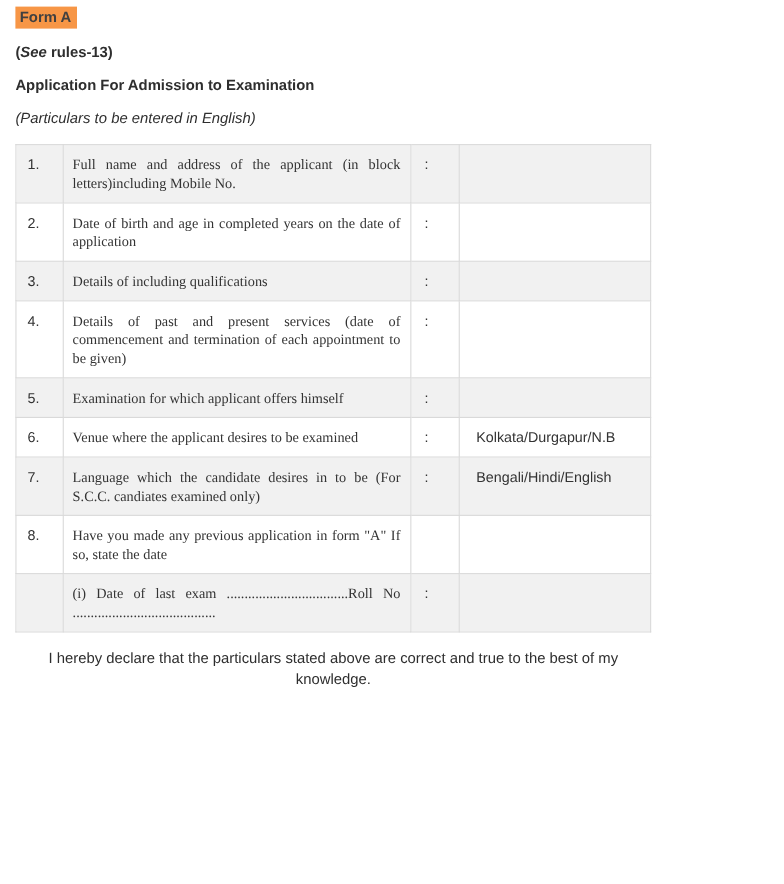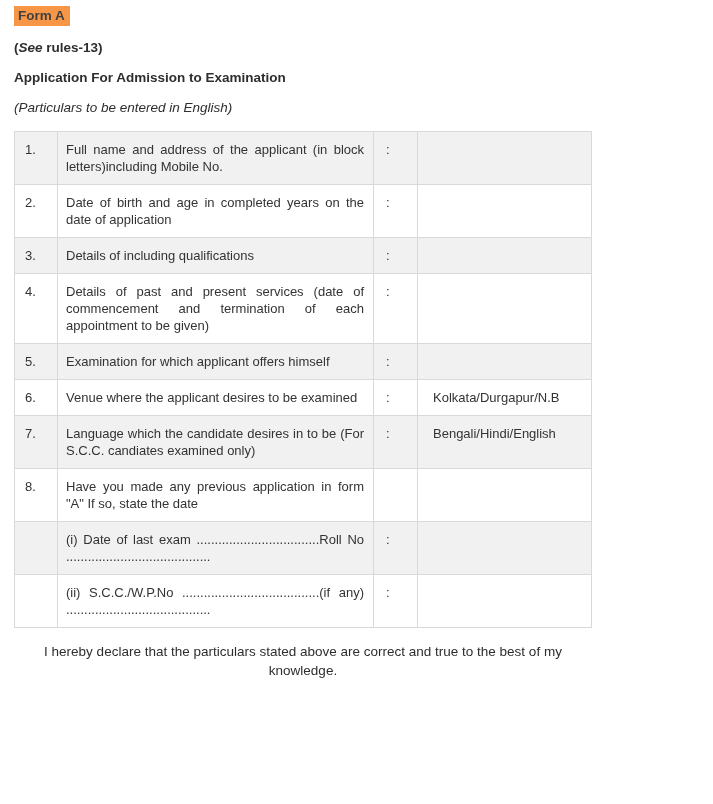--- a/index.html
+++ b/index.html
@@ -43,21 +43,21 @@
     border:1px solid var(--border);
     vertical-align:top;
     padding:9px 8px;
     overflow:hidden;
   }
   col.c-no{width:43px;}
   col.c-desc{width:316px;}
   col.c-colon{width:44px;}
   col.c-value{width:174px;}
   td.no{padding-left:10px;}
-  td.desc{text-align:justify;padding-left:8px;padding-right:9px;}
+  td.desc{text-align:justify;padding-left:8px;padding-right:9px;font-family:Liberation Serif, serif;}
   td.colon{padding-left:12px;}
   td.value{padding-left:15px;}
   tbody tr:nth-child(odd){background:var(--shade);}
   .footer{width:578px;}
   .footer p{margin:12px 0;font-size:13.5px;line-height:19px;color:#2e2e2e;text-align:center;}
   .footer .declaration{margin-top:14px;}
   .footer .receipt{text-align:justify;}
   .footer .date-line{margin-top:18px;}
 </style>
 </head>
@@ -125,25 +125,19 @@
       <td class="desc">Have you made any previous application in form "A" If so, state the date</td>
       <td class="colon"></td>
       <td class="value"></td>
     </tr>
     <tr>
       <td class="no"></td>
       <td class="desc">(i) Date of last exam ..................................Roll No ........................................</td>
       <td class="colon">:</td>
       <td class="value"></td>
     </tr>
-    <tr>
-      <td class="no"></td>
-      <td class="desc">(ii) S.C.C./W.P.No ......................................(if any) ........................................</td>
-      <td class="colon">:</td>
-      <td class="value"></td>
-    </tr>
   </tbody>
 </table>
 
 <div class="footer">
   <p class="declaration">I hereby declare that the particulars stated above are correct and true to the best of my knowledge.</p>
 
 </div>
 
 </body></html>

